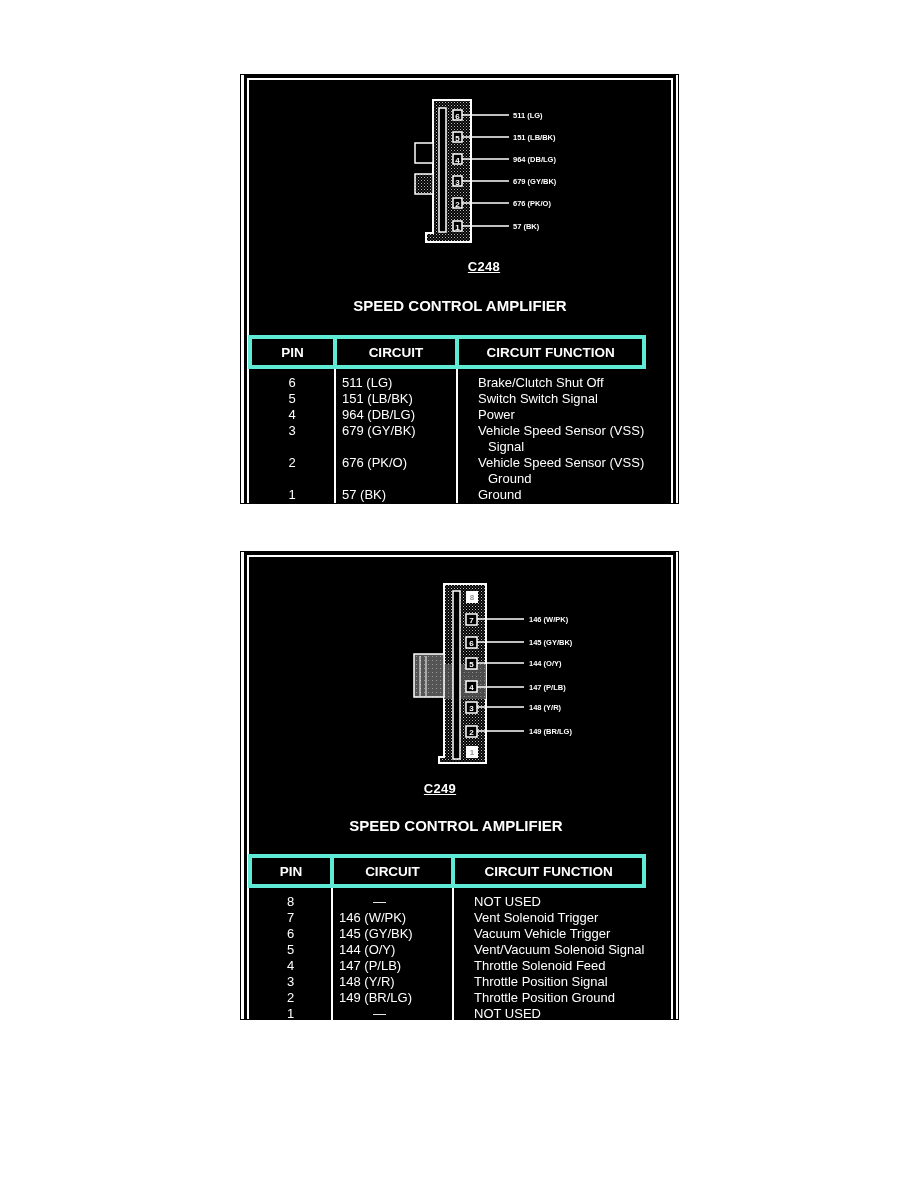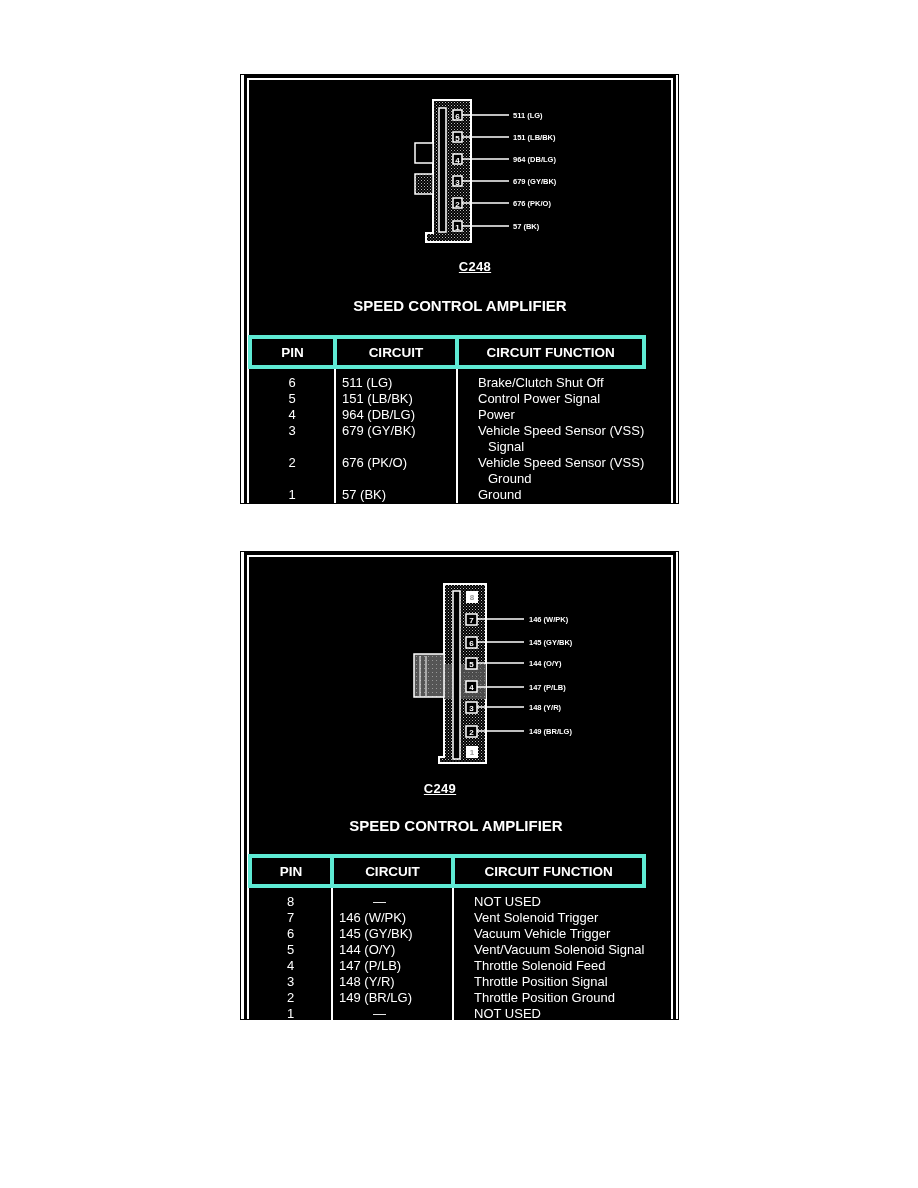--- a/index.html
+++ b/index.html
@@ -70,21 +70,21 @@
       <line x1="218" y1="128" x2="265" y2="128" stroke="#fff" stroke-width="1.5"></line>
       <text x="269" y="131">676 (PK/O)</text>
 
       <rect x="209" y="146" width="9" height="10" fill="#000" stroke="#fff" stroke-width="1.5"></rect>
       <text x="213.5" y="154.5" text-anchor="middle" font-size="8">1</text>
       <line x1="218" y1="151" x2="265" y2="151" stroke="#fff" stroke-width="1.5"></line>
       <text x="269" y="154">57 (BK)</text>
     </g>
   </svg>
 
-  <div class="conn-label" style="top:184px; left:15px;">C248</div>
+  <div class="conn-label" style="top:184px; left:24px;">C248</div>
   <div class="conn-title" style="top:222px;">SPEED CONTROL AMPLIFIER</div>
 
   <table class="pin-table" style="top:260px;">
     <colgroup>
         <col style="width:85px">
         <col style="width:122px">
         <col>
       </colgroup>
     <thead>
       <tr>
@@ -100,21 +100,21 @@
           <td class="c-func"></td>
         </tr>
       <tr>
         <td class="c-pin">6</td>
         <td class="c-circ">511 (LG)</td>
         <td class="c-func">Brake/Clutch Shut Off</td>
       </tr>
       <tr>
         <td class="c-pin">5</td>
         <td class="c-circ">151 (LB/BK)</td>
-        <td class="c-func">Control Power Signal</td>
+        <td class="c-func">Switch Switch Signal</td>
       </tr>
       <tr>
         <td class="c-pin">4</td>
         <td class="c-circ">964 (DB/LG)</td>
         <td class="c-func">Power</td>
       </tr>
       <tr>
         <td class="c-pin">3</td>
         <td class="c-circ">679 (GY/BK)</td>
         <td class="c-func">

